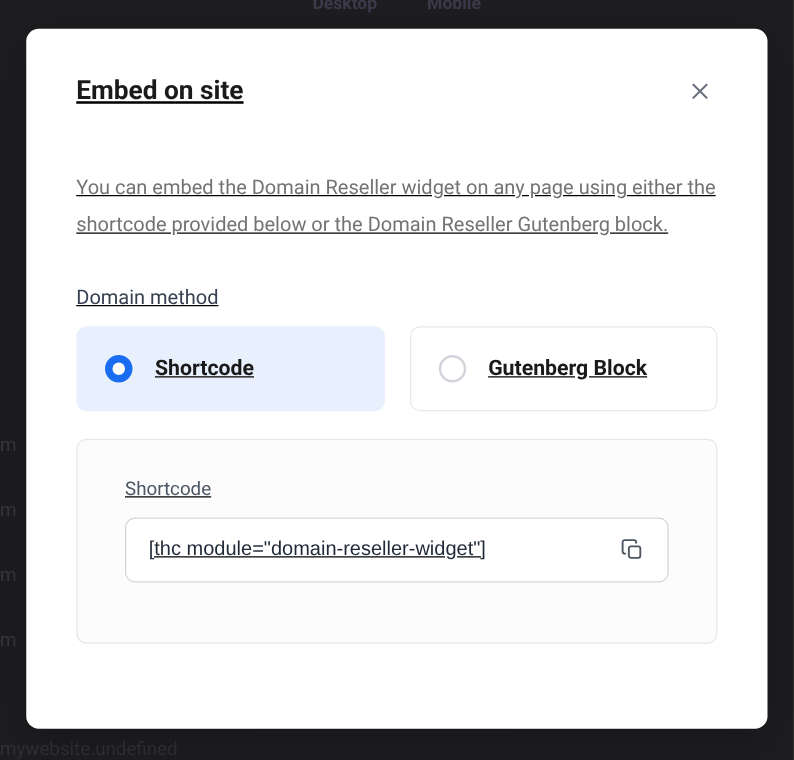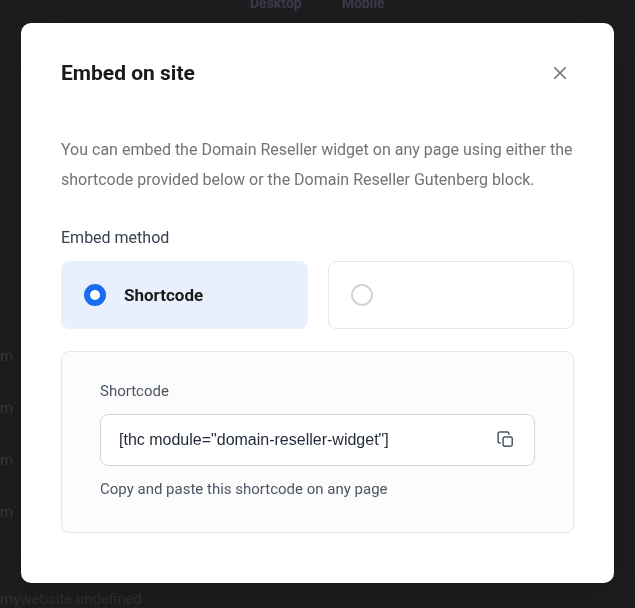--- a/index.html
+++ b/index.html
@@ -50,20 +50,21 @@
     .modal {
       position: absolute;
       top: 23px;
       left: 21px;
       width: 593px;
       height: 560px;
       background: #fff;
       border-radius: 10px;
       padding: 36px 40px;
       box-shadow: 0 10px 40px rgba(0,0,0,0.25);
+      text-decoration: underline;
     }
     .modal-header {
       display: flex;
       justify-content: space-between;
       align-items: center;
       margin-bottom: 48px;
     }
     .modal-title {
       font-size: 21px;
       font-weight: 700;
@@ -200,38 +201,38 @@
     <button class="close-btn">
       <svg viewBox="0 0 24 24" fill="none" stroke="currentColor" stroke-width="2.2" stroke-linecap="round">
         <line x1="5" y1="5" x2="19" y2="19"></line>
         <line x1="19" y1="5" x2="5" y2="19"></line>
       </svg>
     </button>
   </div>
 
   <p class="description">You can embed the Domain Reseller widget on any page using either the shortcode provided below or the Domain Reseller Gutenberg block.</p>
 
-  <div class="section-label">Embed method</div>
+  <div class="section-label">Domain method</div>
 
   <div class="method-row">
     <div class="method-option selected">
       <div class="radio"></div>
       <div class="method-label">Shortcode</div>
     </div>
     <div class="method-option">
       <div class="radio"></div>
+      <div class="method-label">Gutenberg Block</div>
     </div>
   </div>
 
   <div class="shortcode-panel">
     <div class="sc-label">Shortcode</div>
     <div class="sc-input-row">
       <input class="sc-input" type="text" readonly="" value="[thc module=&quot;domain-reseller-widget&quot;]" style="">
       <button class="copy-btn">
         <svg viewBox="0 0 24 24" fill="none" stroke="currentColor" stroke-width="1.8" stroke-linecap="round" stroke-linejoin="round">
           <rect x="8.5" y="8.5" width="11" height="11" rx="2"></rect>
           <path d="M5 15.5H4.5a2 2 0 0 1-2-2v-9a2 2 0 0 1 2-2h9a2 2 0 0 1 2 2V5"></path>
         </svg>
       </button>
     </div>
-    <div class="sc-help">Copy and paste this shortcode on any page</div>
   </div>
 </div>
 
 </body></html>

